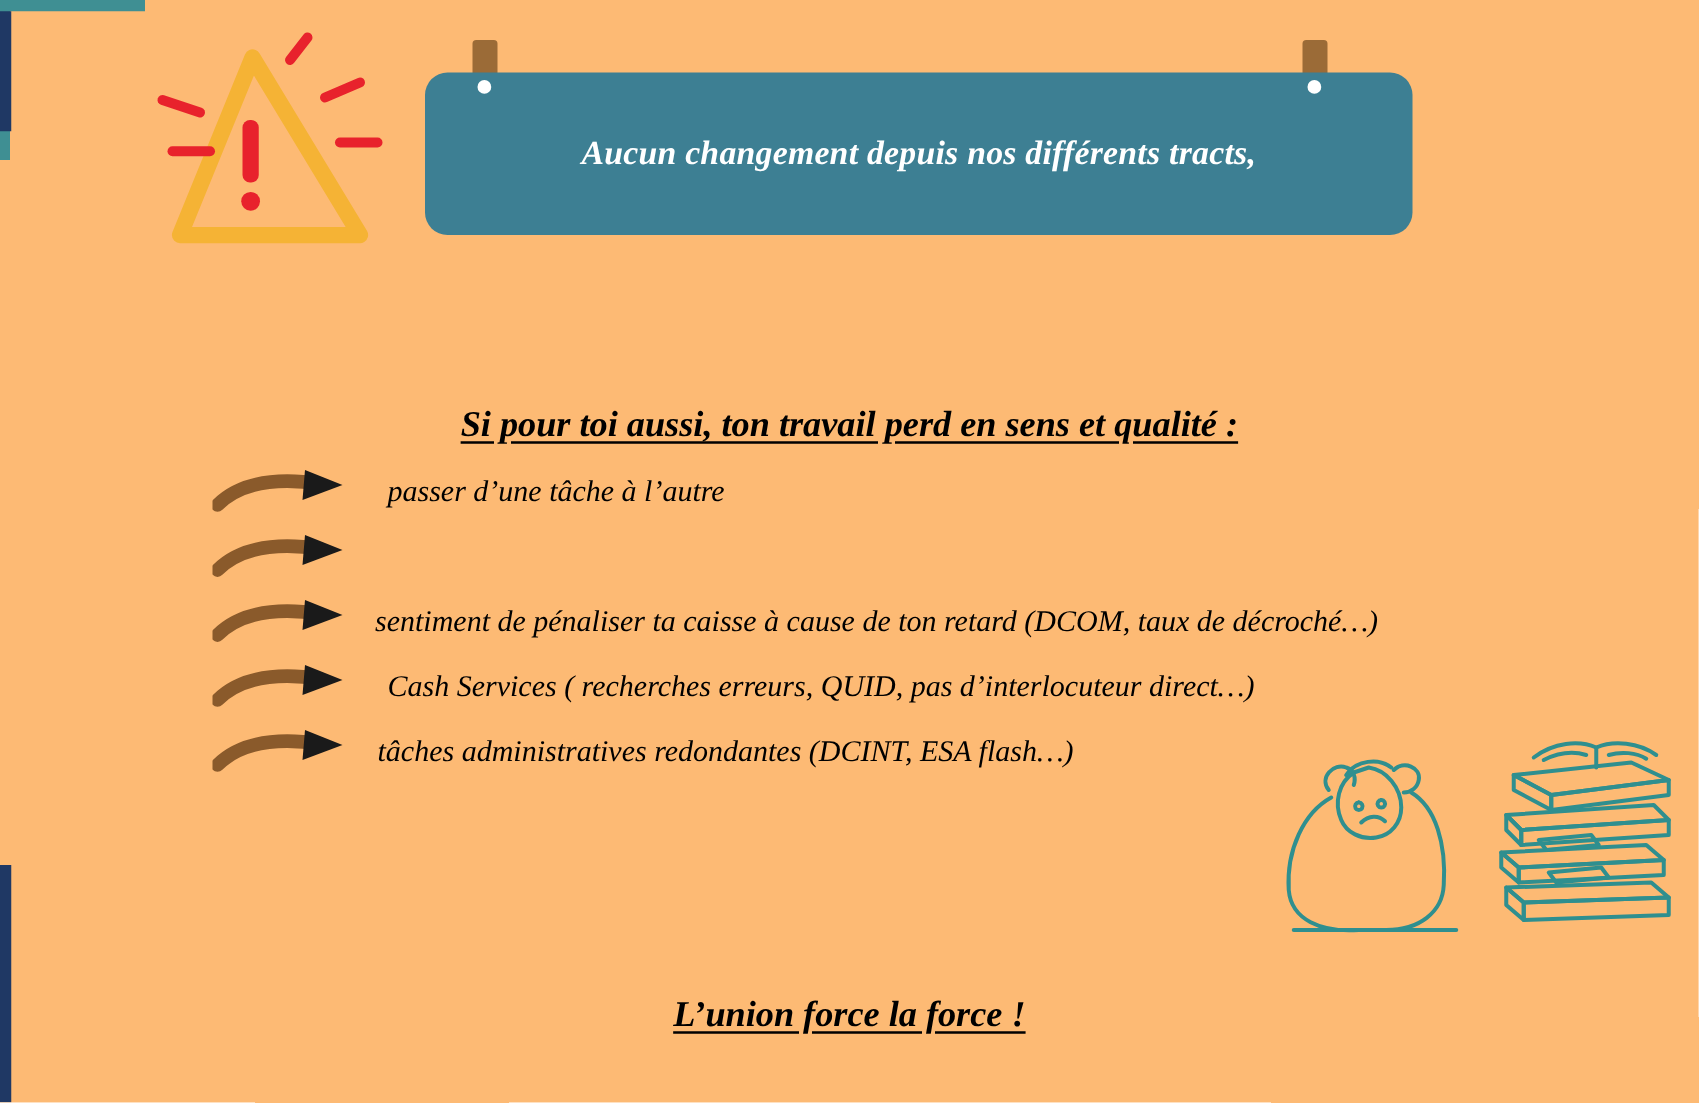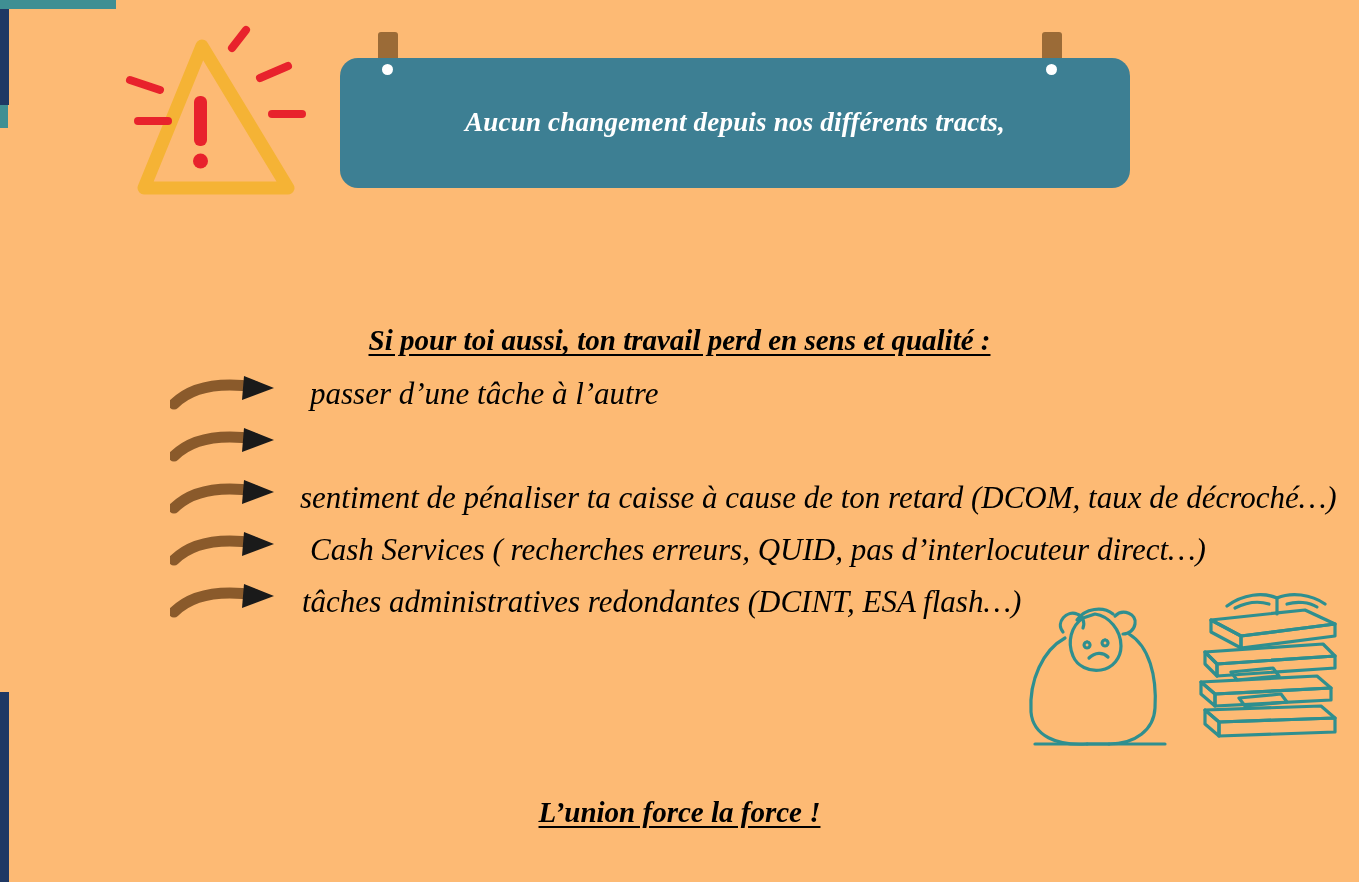--- a/index.html
+++ b/index.html
@@ -140,21 +140,21 @@
   }
   .arrow {
     flex: 0 0 auto;
     width: 112px;
     height: 40px;
     margin-right: 6px;
   }
   .bullet-text {
     font-family: "Liberation Serif", serif;
     font-style: italic;
-    font-size: 31px;
+    font-size: 24px;
     color: #000000;
     white-space: nowrap;
     text-align: right;
   }
 
   
   .bullet-row:nth-child(1) .bullet-text { padding-left: 22px; }
   .bullet-row:nth-child(2) .bullet-text { padding-left: 18px; }
   .bullet-row:nth-child(3) .bullet-text { padding-left: 12px; }
   .bullet-row:nth-child(4) .bullet-text { padding-left: 22px; }

